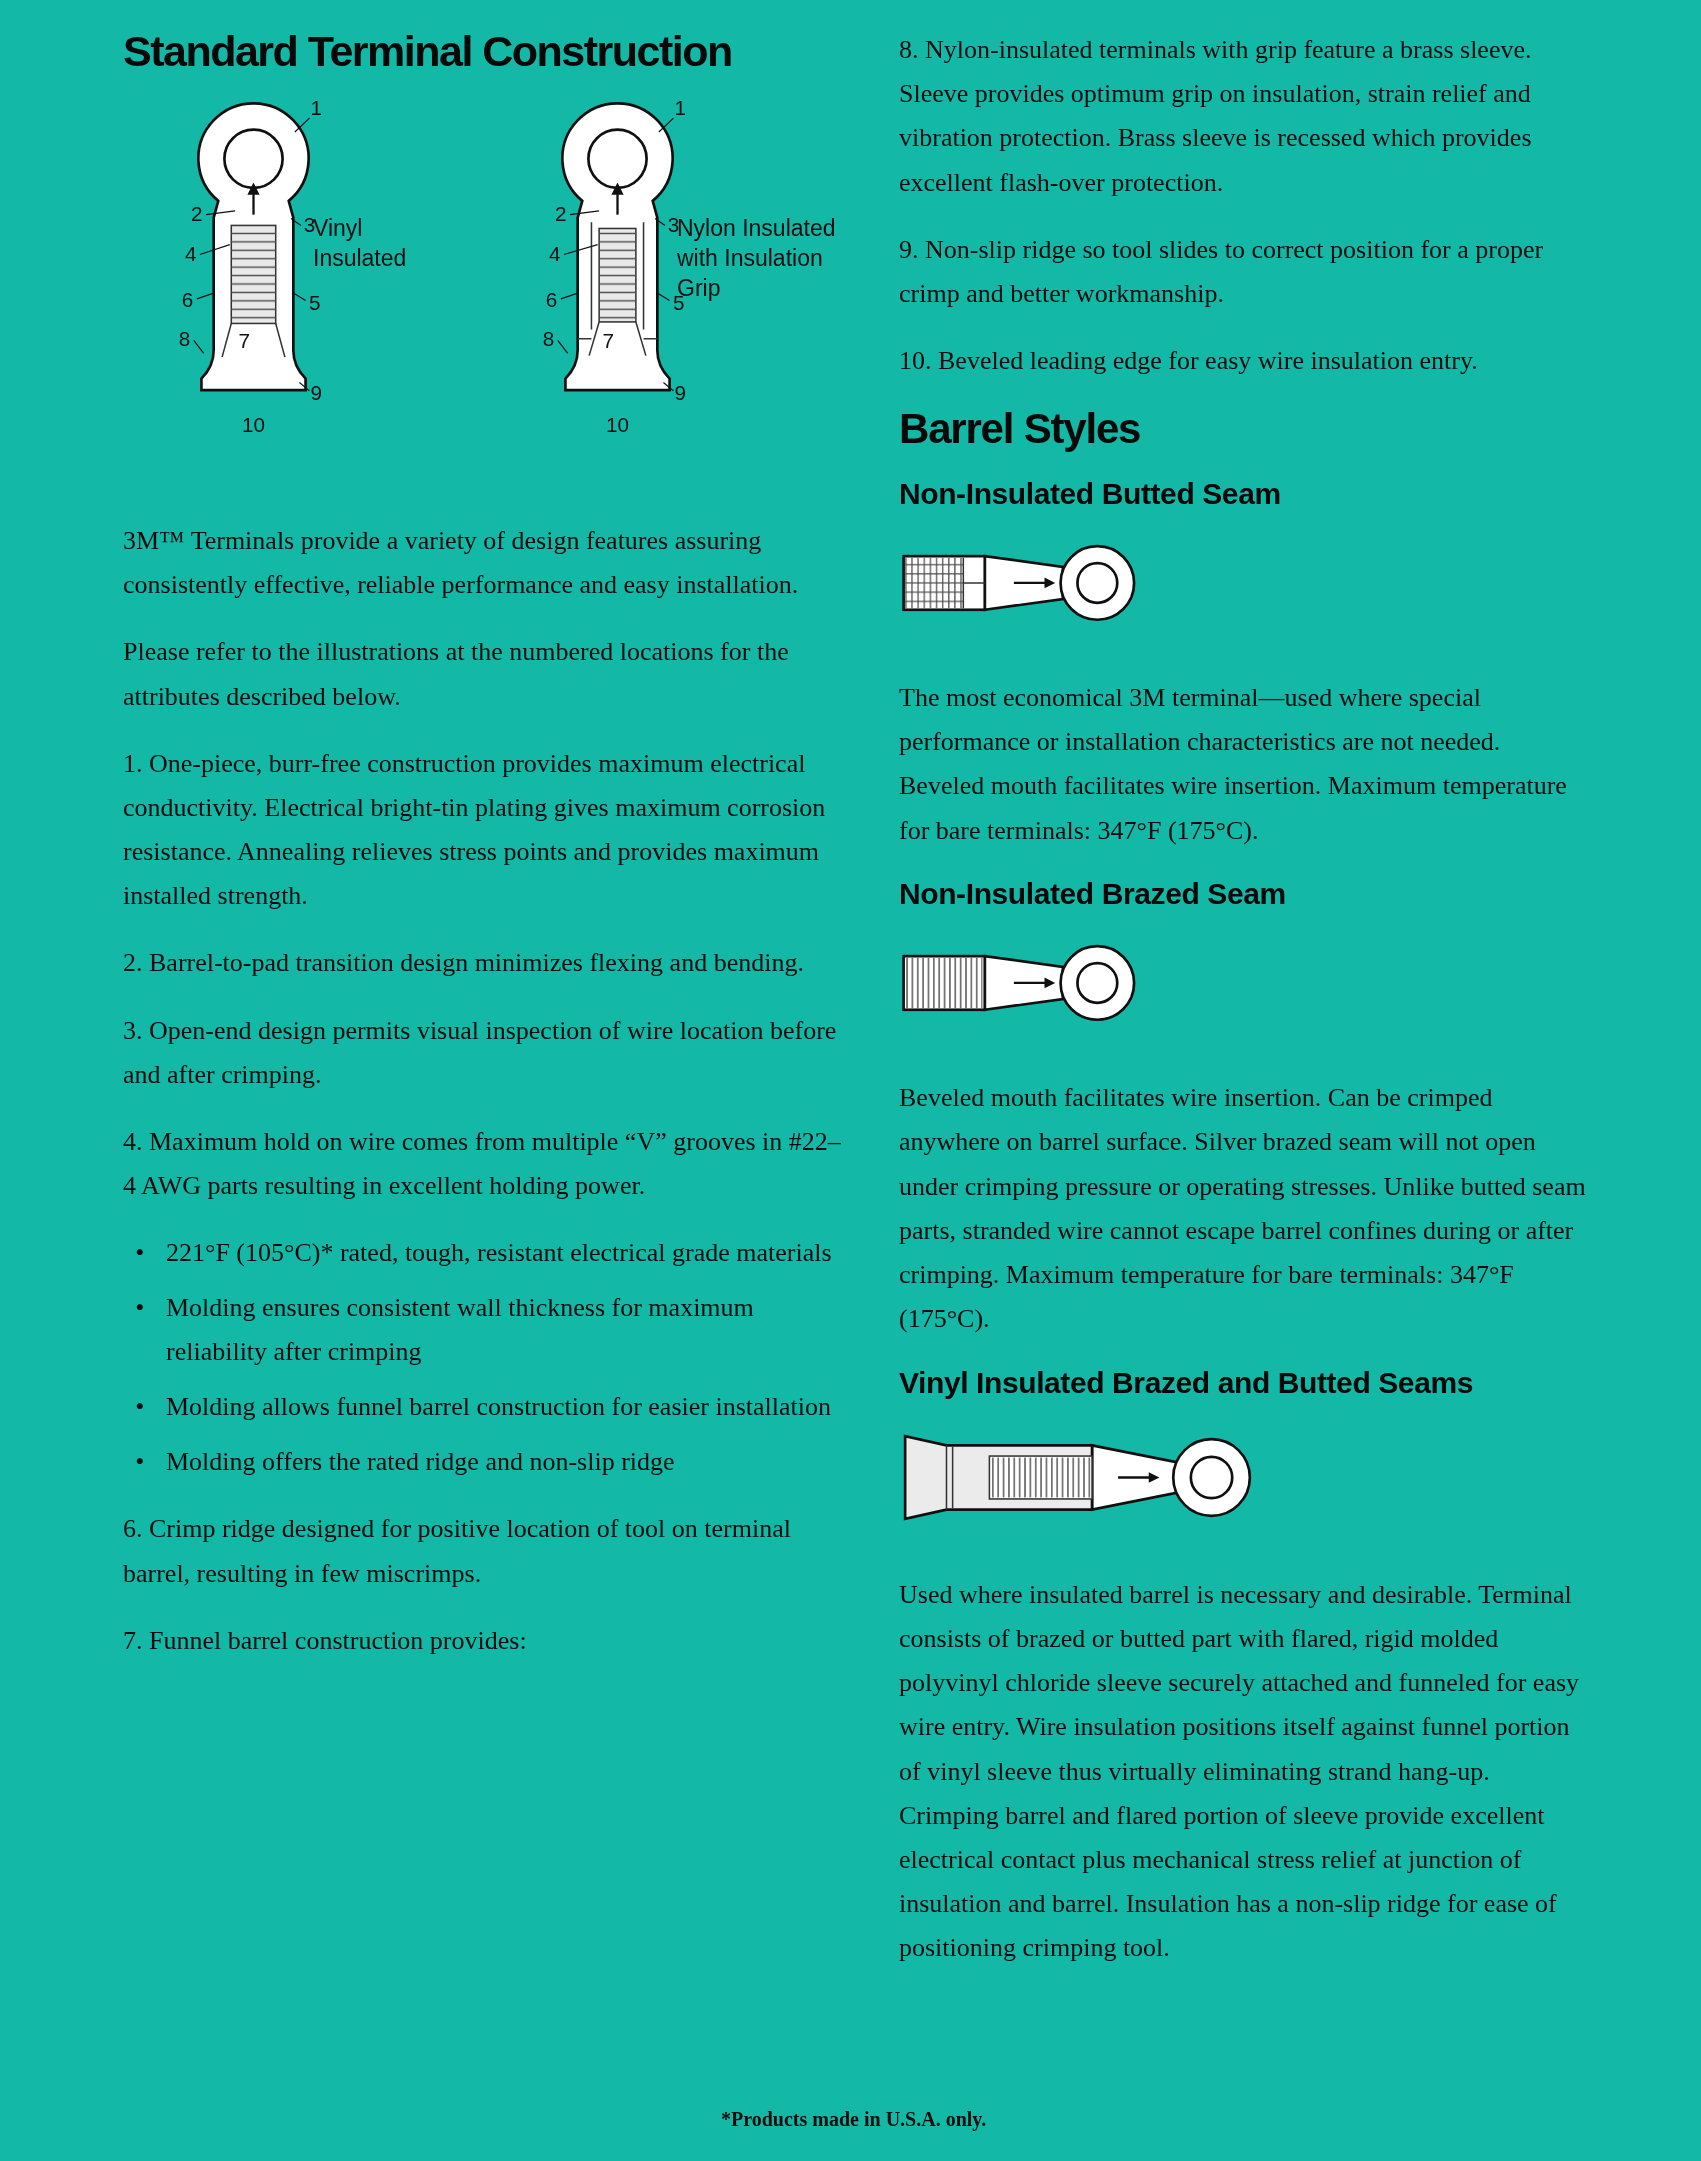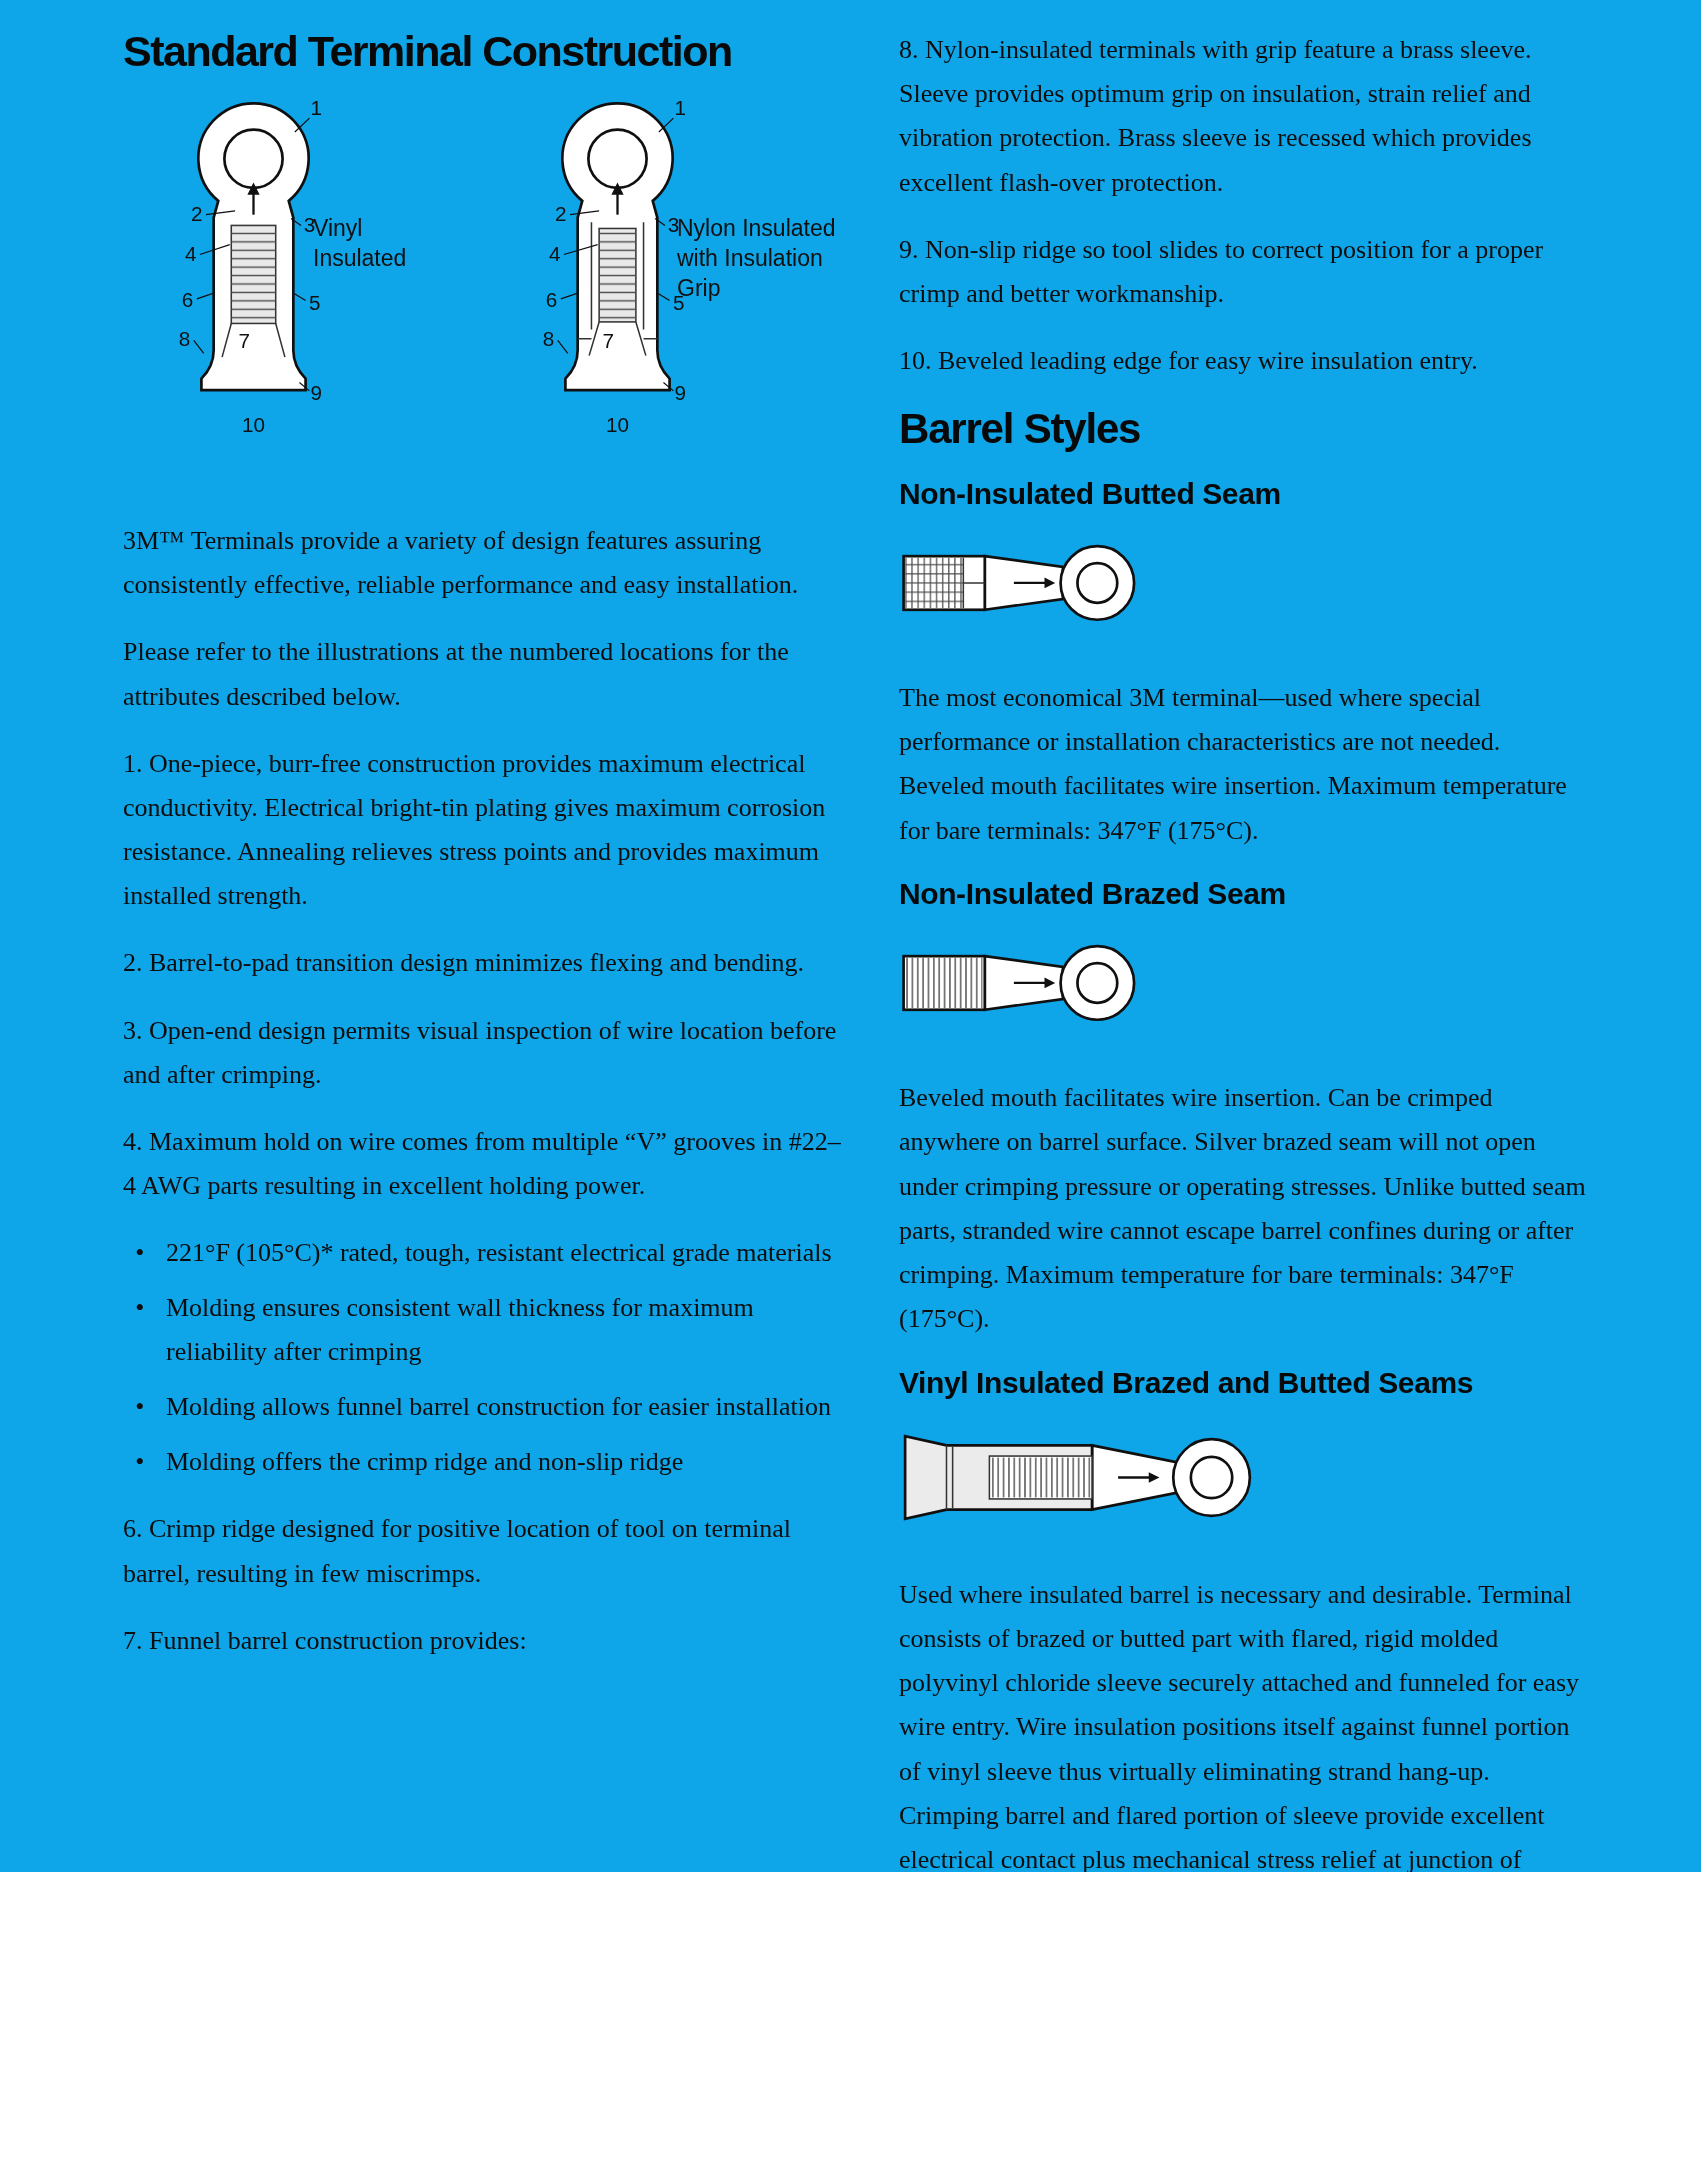--- a/index.html
+++ b/index.html
@@ -1,20 +1,20 @@
 <!DOCTYPE html>
 <html style="font-size:12.3px"><head>
 <meta charset="utf-8">
 <style>
   * { margin:0; padding:0; box-sizing:border-box; }
   html,body { background:#ffffff; }
   .page {
     position:relative;
-    width:1701px; height:1872px;
-    background:#0ea5e9;
+    width:1701px; height:2161px;
+    background:#14b8a6;
     color:#0d0d0d;
     font-family:"Liberation Serif", serif;
     font-size:26px;
     line-height:1.7;
     padding:28px 113px 0 123px;
     overflow:hidden;
   }
   .cols { display:flex; gap:48px; }
   .col-left  { width:728px; flex:0 0 auto; }
   .col-right { width:689px; flex:0 0 auto; }
@@ -168,21 +168,21 @@
       <p class="body">Please refer to the illustrations at the numbered locations for the attributes described below.</p>
       <p class="body">1. One-piece, burr-free construction provides maximum electrical conductivity. Electrical bright-tin plating gives maximum corrosion resistance. Annealing relieves stress points and provides maximum installed strength.</p>
       <p class="body">2. Barrel-to-pad transition design minimizes flexing and bending.</p>
       <p class="body">3. Open-end design permits visual inspection of wire location before and after crimping.</p>
       <p class="body">4. Maximum hold on wire comes from multiple “V” grooves in #22–4 AWG parts resulting in excellent holding power.</p>
 
       <ul class="bullets">
         <li>221°F (105°C)* rated, tough, resistant electrical grade materials</li>
         <li>Molding ensures consistent wall thickness for maximum reliability after crimping</li>
         <li>Molding allows funnel barrel construction for easier installation</li>
-        <li>Molding offers the crimp ridge and non-slip ridge</li>
+        <li>Molding offers the rated ridge and non-slip ridge</li>
       </ul>
 
       <p class="body">6. Crimp ridge designed for positive location of tool on terminal barrel, resulting in few miscrimps.</p>
       <p class="body">7. Funnel barrel construction provides:</p>
 
     </div>
 
     <div class="col col-right">
       <p class="body">8. Nylon-insulated terminals with grip feature a brass sleeve. Sleeve provides optimum grip on insulation, strain relief and vibration protection. Brass sleeve is recessed which provides excellent flash-over protection.</p>
       <p class="body">9. Non-slip ridge so tool slides to correct position for a proper crimp and better workmanship.</p>

